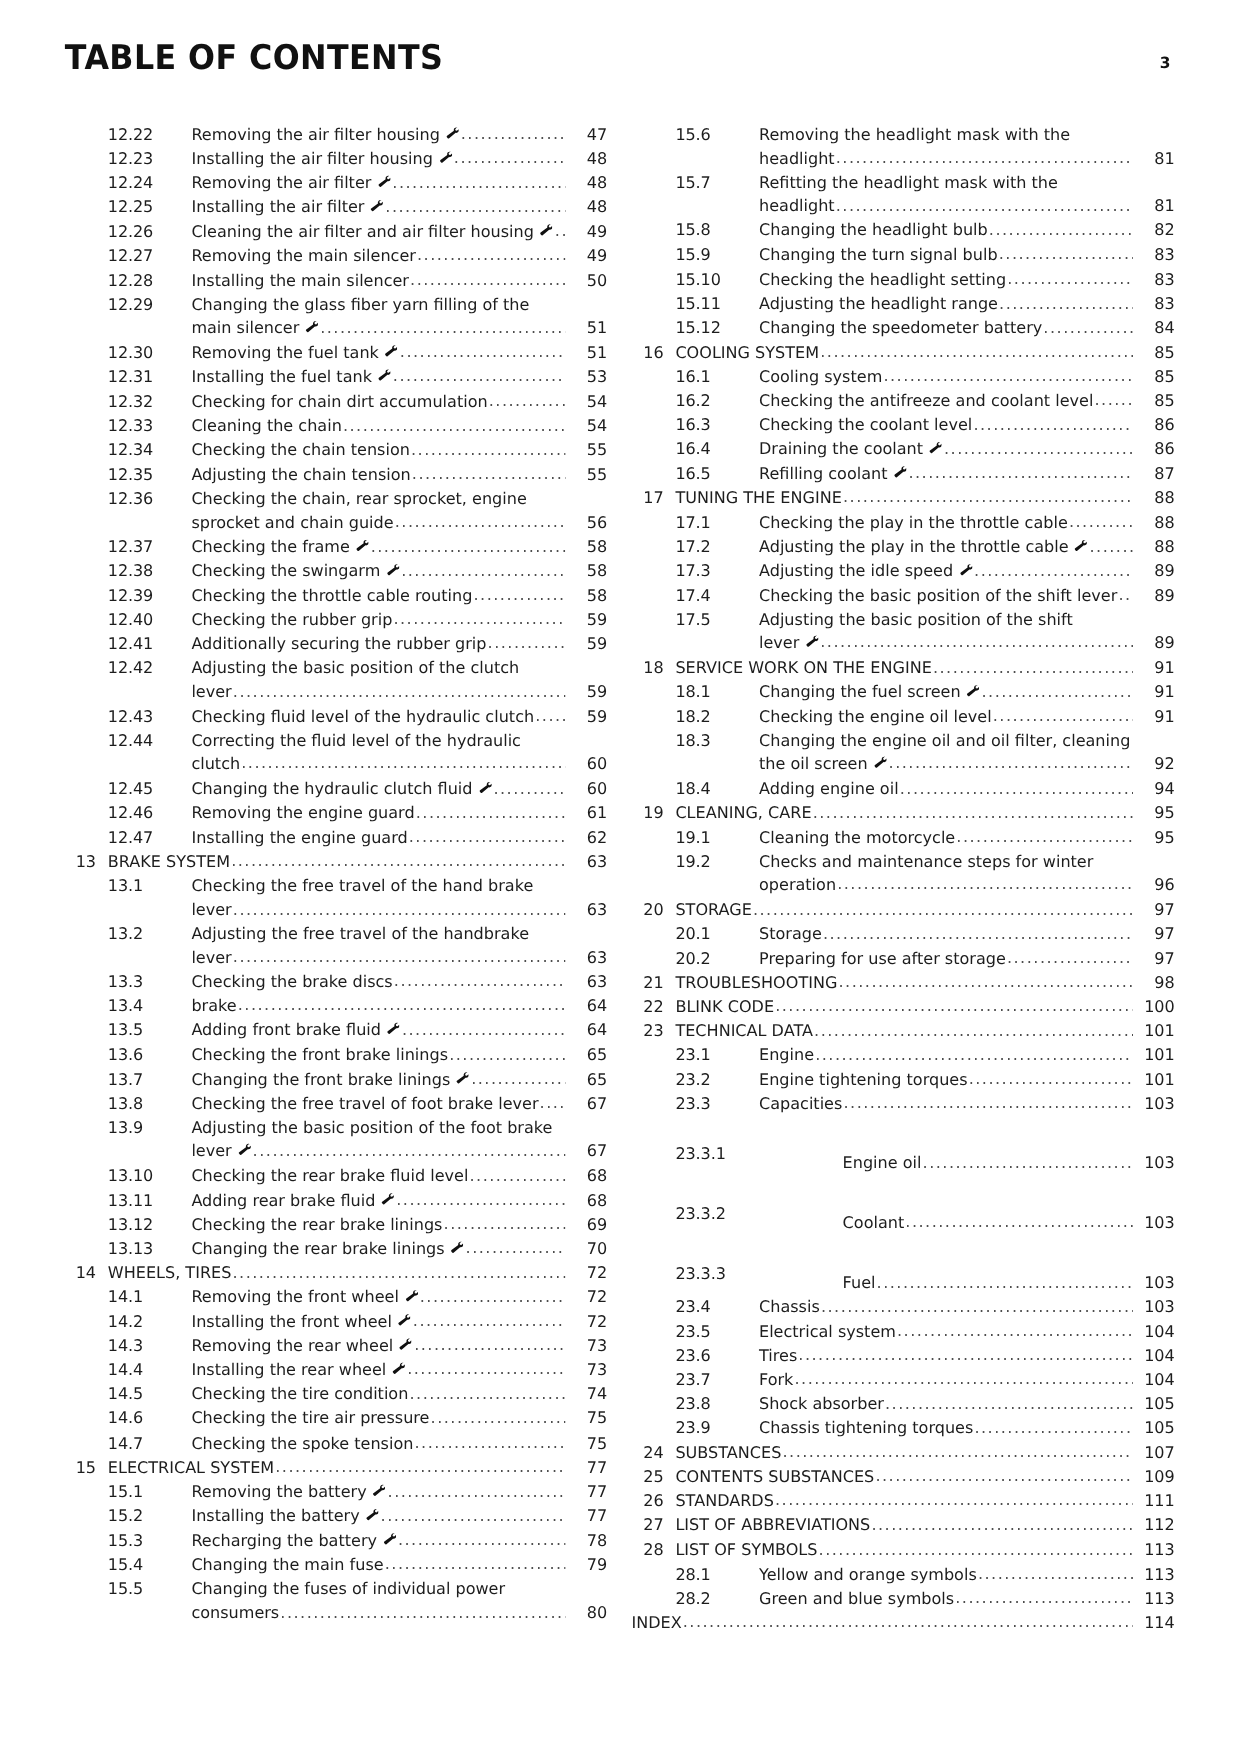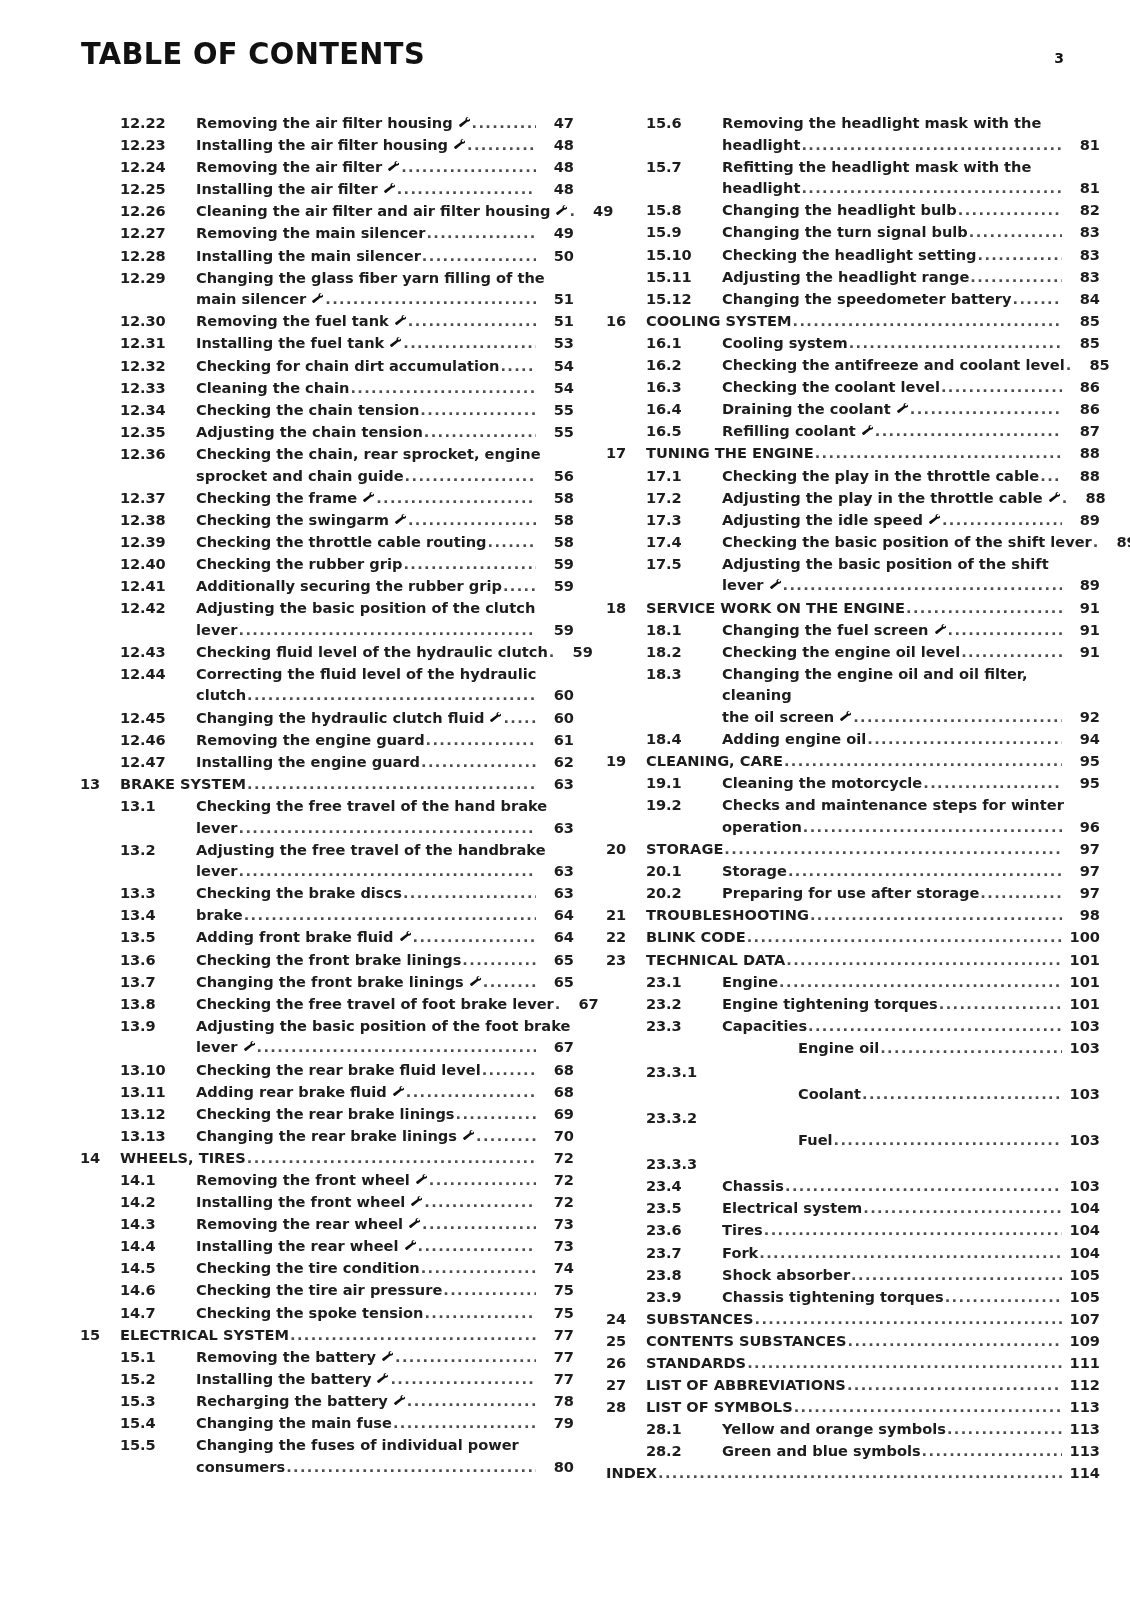--- a/index.html
+++ b/index.html
@@ -14,21 +14,21 @@
     font-family: "DejaVu Sans", "Liberation Sans", sans-serif;
     color: #1a1a1a;
     position: relative;
     overflow: hidden;
   }
   .page {
     position: relative;
     width: 1130px;
     height: 1432px;
     box-sizing: border-box;
-    padding: 36px 62px 0 80px;
+    padding: 36px 62px 0 58px;
   }
   
   .page-header {
     position: relative;
     height: 62px;
   }
   .toc-title {
     font-family: "DejaVu Sans", "Liberation Sans", sans-serif;
     font-weight: bold;
     font-size: 31px;
@@ -44,23 +44,22 @@
     position: absolute;
     right: 4px;
     top: 14px;
     font-weight: bold;
     font-size: 14px;
     color: #111111;
   }
   
   .columns {
     display: flex;
-    gap: 32px;
+    gap: 22px;
     margin-top: 14px;
-    font-weight: bold;
   }
   .column {
     width: 494px;
     flex: 0 0 494px;
   }
   
   .entry {
     display: flex;
     align-items: flex-start;
     font-size: 14.6px;
@@ -82,27 +81,27 @@
   .pg {
     flex: 0 0 auto;
     width: 34px;
     text-align: right;
     white-space: nowrap;
     font-size: 14.6px;
     padding-left: 4px;
   }
 
   
-  .lvl1 > .num   { width: 40px; padding-left: 0px; }
+  .lvl1 > .num   { width: 40px; padding-left: 0px; text-align: center; }
   .lvl2 > .num   { width: 76px; padding-left: 40px; }
   .lvl3 > .num   { width: 114px; padding-left: 40px; margin-top: 24px; }
 
   .lvl1 > .body  { padding-left: 0px; }
   .lvl2 > .body  { padding-left: 0px; }
-  .lvl3 > .body  { padding-left: 38px; }
+  .lvl3 > .body  { padding-left: 38px; margin-top: 32px; }
 
   .noindex > .num { width: 0; padding-left: 0; }
   .fillrow {
     display: flex;
     align-items: baseline;
     width: 100%;
   }
   .fillrow .txt {
     flex: 0 0 auto;
     white-space: pre;

